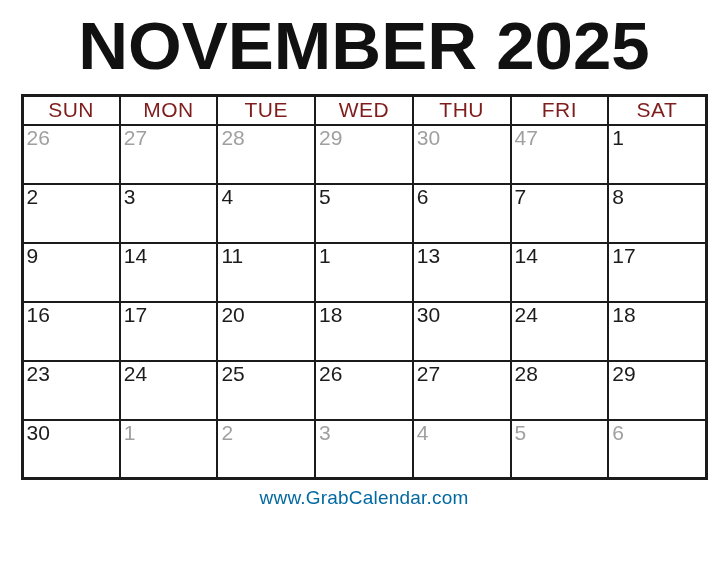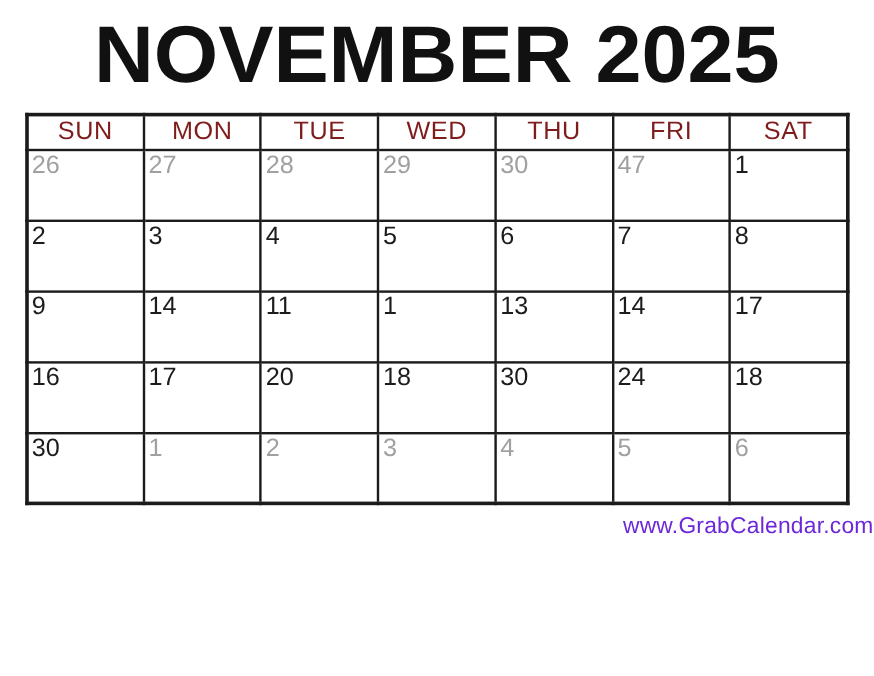--- a/index.html
+++ b/index.html
@@ -50,23 +50,23 @@
   .day-num {
     display: inline-block;
     padding: 0px 0 0 3px;
     font-size: 21px;
     line-height: 1.15;
     color: #1c1c1c;
   }
   .day-num.muted { color: #a0a0a0; }
   .footer {
     margin-top: 7px;
-    text-align: right;
+    text-align: center;
     font-size: 19px;
-    color: #6d28d9;
+    color: #0369a1;
     letter-spacing: 0.2px;
   }
 </style>
 </head>
 <body>
 
 <div class="page">
 
   <h1 class="title">NOVEMBER 2025</h1>
 
@@ -113,20 +113,29 @@
       <tr>
         <td class="day-cell"><span class="day-num">16</span></td>
         <td class="day-cell"><span class="day-num">17</span></td>
         <td class="day-cell"><span class="day-num">20</span></td>
         <td class="day-cell"><span class="day-num">18</span></td>
         <td class="day-cell"><span class="day-num">30</span></td>
         <td class="day-cell"><span class="day-num">24</span></td>
         <td class="day-cell"><span class="day-num">18</span></td>
       </tr>
       <tr>
+        <td class="day-cell"><span class="day-num">23</span></td>
+        <td class="day-cell"><span class="day-num">24</span></td>
+        <td class="day-cell"><span class="day-num">25</span></td>
+        <td class="day-cell"><span class="day-num">26</span></td>
+        <td class="day-cell"><span class="day-num">27</span></td>
+        <td class="day-cell"><span class="day-num">28</span></td>
+        <td class="day-cell"><span class="day-num">29</span></td>
+      </tr>
+      <tr>
         <td class="day-cell"><span class="day-num">30</span></td>
         <td class="day-cell"><span class="day-num muted">1</span></td>
         <td class="day-cell"><span class="day-num muted">2</span></td>
         <td class="day-cell"><span class="day-num muted">3</span></td>
         <td class="day-cell"><span class="day-num muted">4</span></td>
         <td class="day-cell"><span class="day-num muted">5</span></td>
         <td class="day-cell"><span class="day-num muted">6</span></td>
       </tr>
     </tbody>
   </table>

